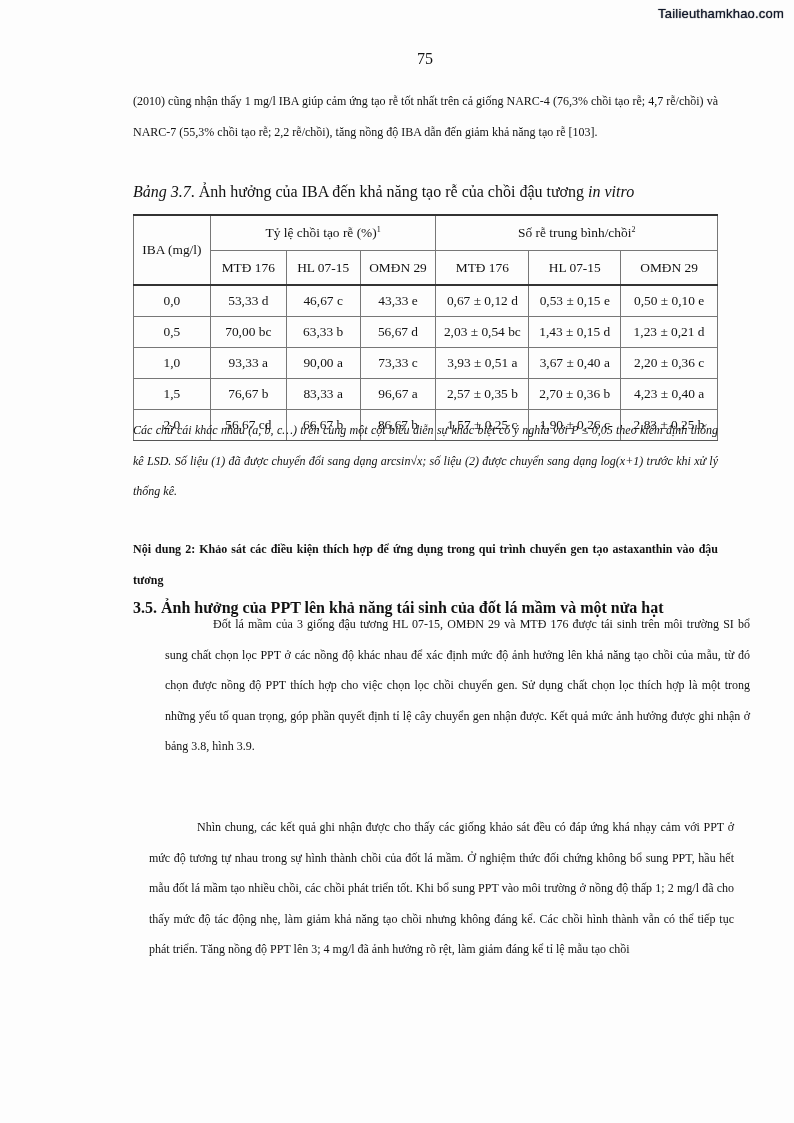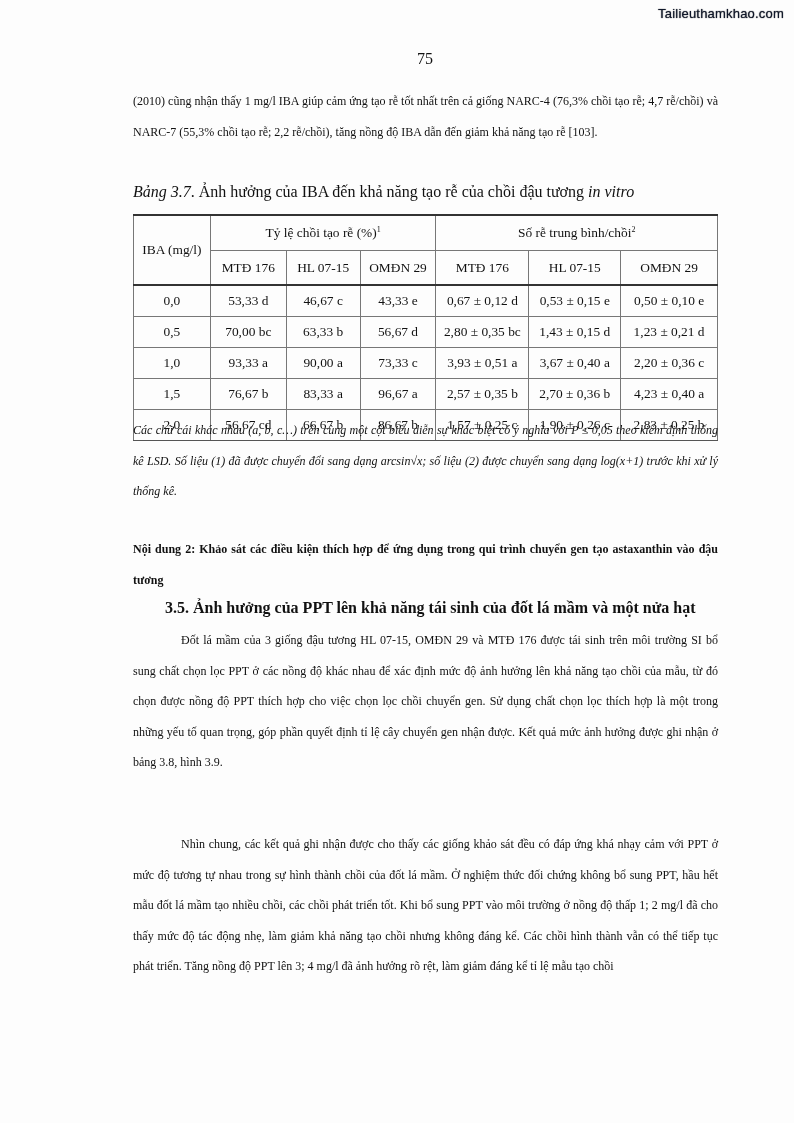--- a/index.html
+++ b/index.html
@@ -27,23 +27,23 @@
     }
     table.data thead tr:first-child th { border-top: 2px solid #333; }
     table.data thead tr.r1 th { height: 30px; }
     table.data thead tr.r2 th { height: 29px; }
     table.data tbody tr:first-child td { border-top: 2px solid #333; }
     table.data tbody td { height: 26px; text-align: center; }
     table.data tbody tr:last-child td { border-bottom: 1px solid #555; }
     sup { font-size: 8px; vertical-align: super; line-height: 0; }
     .note { top: 415px; font-style: italic; }
     .content-heading { top: 534px; font-weight: bold; }
-    .section-heading { position: absolute; left: 133px; top: 594px; font-size: 16px; line-height: 28px; font-weight: bold; white-space: nowrap; margin-left: 32px; }
-    .para1 { top: 625px; text-indent: 48px; }
-    .para2 { top: 829px; text-indent: 48px; }
+    .section-heading { position: absolute; left: 133px; top: 594px; font-size: 16px; line-height: 28px; font-weight: bold; white-space: nowrap; }
+    .para1 { top: 609px; text-indent: 48px; margin-left: 32px; }
+    .para2 { top: 812px; text-indent: 48px; margin-left: 16px; }
   </style>
 </head>
 <body>
 
 <div class="watermark">Tailieuthamkhao.com</div>
 <div class="page-number">75</div>
 
 <div class="block p-intro">(2010) cũng nhận thấy 1 mg/l IBA giúp cảm ứng tạo rễ tốt nhất trên cả giống NARC-4 (76,3% chồi tạo rễ; 4,7 rễ/chồi) và NARC-7 (55,3% chồi tạo rễ; 2,2 rễ/chồi), tăng nồng độ IBA dẫn đến giảm khả năng tạo rễ [103].</div>
 
 <div class="caption"><i>Bảng 3.7</i><span>. Ảnh hưởng của IBA đến khả năng tạo rễ của chồi đậu tương </span><i>in vitro</i></div>
@@ -81,21 +81,21 @@
       <td>43,33 e</td>
       <td>0,67 ± 0,12 d</td>
       <td>0,53 ± 0,15 e</td>
       <td>0,50 ± 0,10 e</td>
     </tr>
     <tr>
       <td>0,5</td>
       <td>70,00 bc</td>
       <td>63,33 b</td>
       <td>56,67 d</td>
-      <td>2,80 ± 0,35 bc</td>
+      <td>2,03 ± 0,54 bc</td>
       <td>1,43 ± 0,15 d</td>
       <td>1,23 ± 0,21 d</td>
     </tr>
     <tr>
       <td>1,0</td>
       <td>93,33 a</td>
       <td>90,00 a</td>
       <td>73,33 c</td>
       <td>3,93 ± 0,51 a</td>
       <td>3,67 ± 0,40 a</td>

